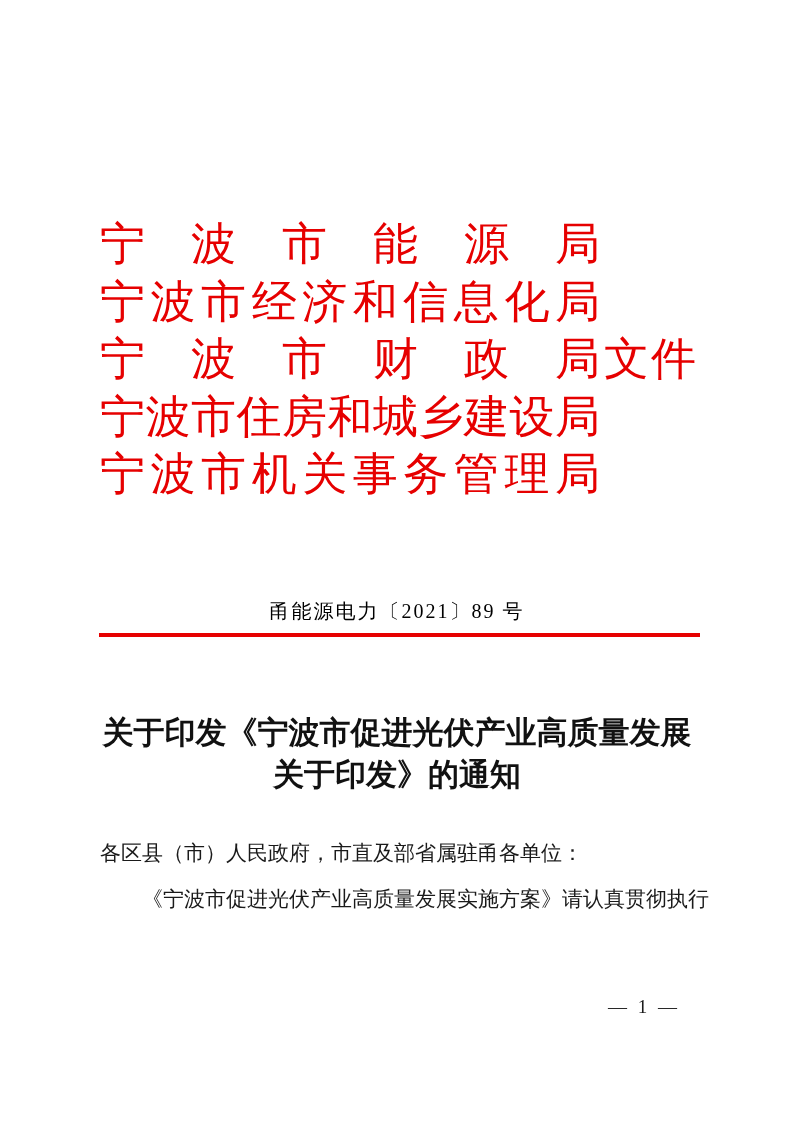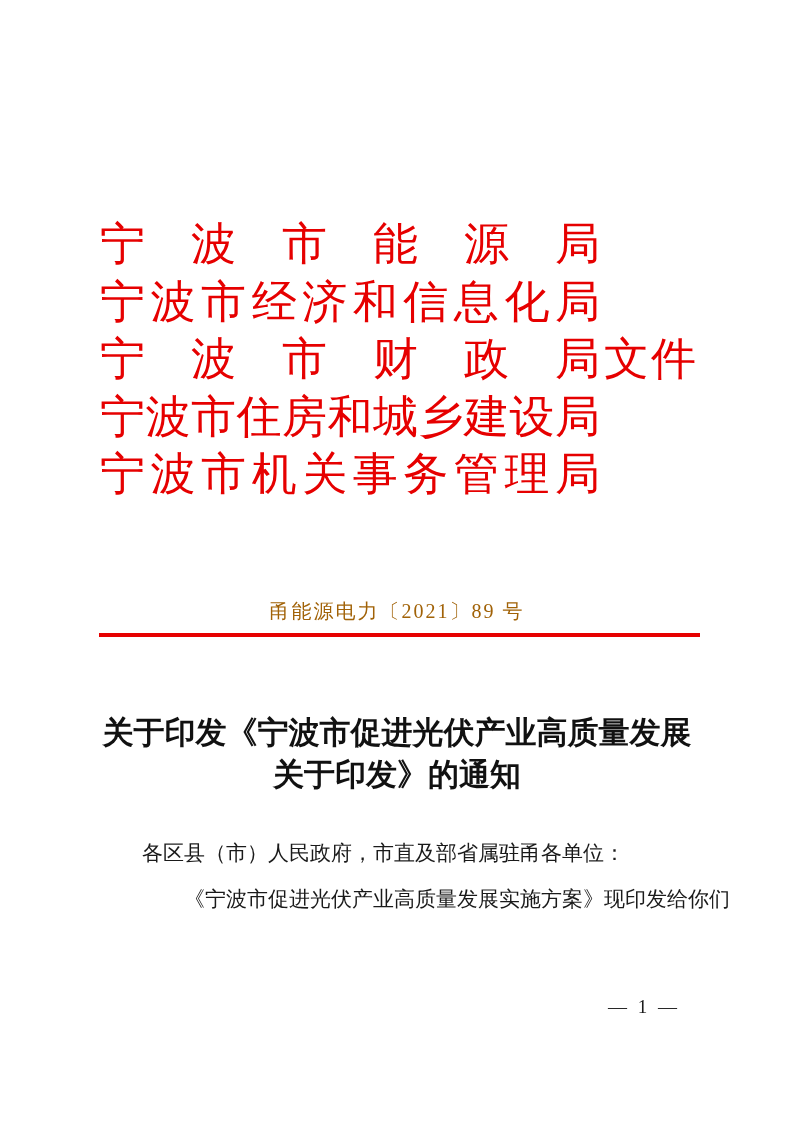--- a/index.html
+++ b/index.html
@@ -38,21 +38,21 @@
     margin-left: 4px;
     letter-spacing: 2px;
   }
 
   
   .doc-number {
     position: absolute; left: 0; top: 598px; width: 794px;
     text-align: center;
     font-size: 20px;
     letter-spacing: 2px;
-    color: #a16207;
+    color: #000000;
   }
 
   
   .red-divider {
     position: absolute; left: 99px; top: 633px;
     width: 601px; height: 4px;
     background: #e60000;
   }
 
   
@@ -65,21 +65,21 @@
     color: #111111;
   }
 
   
   .body-text {
     position: absolute; left: 100px; top: 830px; width: 600px;
     font-size: 21px;
     line-height: 46px;
     color: #1a1a1a;
   }
-  .para-line { white-space: nowrap; margin-left: 42px; }
+  .para-line { white-space: nowrap; }
   .para-line.indent { text-indent: 42px; }
 
   
   .page-number {
     position: absolute; left: 608px; top: 996px;
     font-size: 19px;
     letter-spacing: 3px;
     color: #1a1a1a;
   }
 </style>
@@ -159,18 +159,18 @@
 
   <div class="red-divider"></div>
 
   <div class="doc-title">
     <div class="title-line">关于印发《宁波市促进光伏产业高质量发展</div>
     <div class="title-line">关于印发》的通知</div>
   </div>
 
   <div class="body-text">
     <div class="para-line">各区县（市）人民政府，市直及部省属驻甬各单位：</div>
-    <div class="para-line indent">《宁波市促进光伏产业高质量发展实施方案》现印发给你们</div>
+    <div class="para-line indent">《宁波市促进光伏产业高质量发展实施方案》请认真贯彻执行</div>
   </div>
 
   <div class="page-number">— 1 —</div>
 
 </div>
 
 </body></html>

